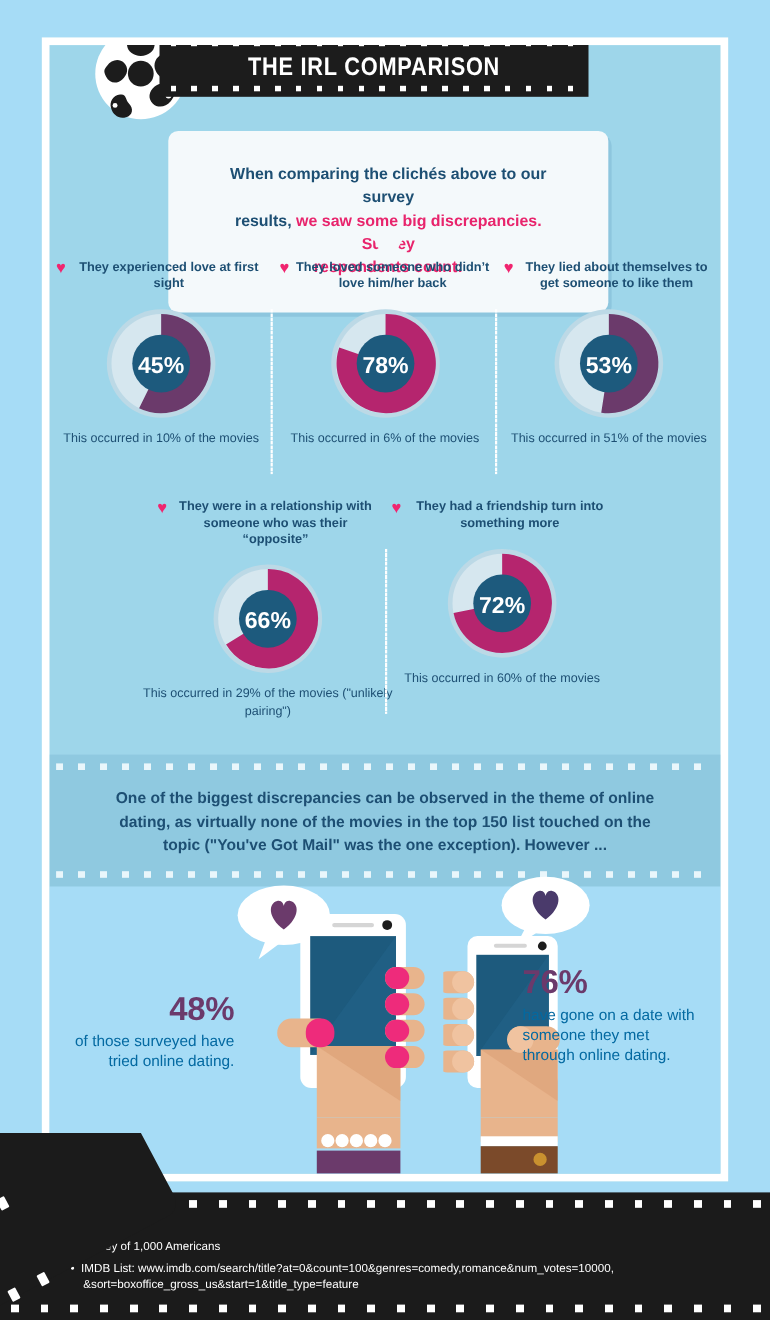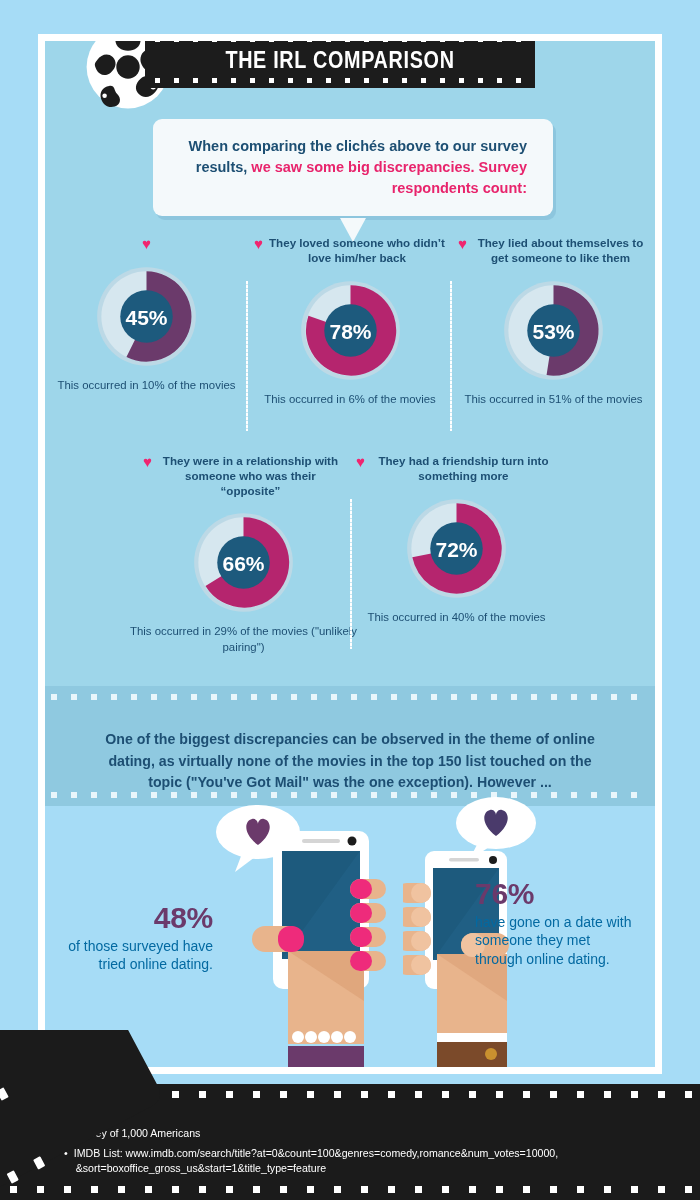--- a/index.html
+++ b/index.html
@@ -37,21 +37,21 @@
     transform:scaleX(.86);transform-origin:center;
   }
   .reel{position:absolute;left:38px;top:-5px;width:90px;height:90px;}
 
   
   .bubble{
     position:absolute;left:108px;top:78px;width:400px;
     background:#f4f9fb;border-radius:9px;padding:17px 26px 17px 26px;
     box-sizing:border-box;box-shadow:3px 4px 0 rgba(110,170,200,.35);
   }
-  .bubble p{margin:0;text-align:right;font-size:14.5px;line-height:1.45;color:#1d4f73;font-weight:600;}
+  .bubble p{margin:13px;text-align:center;font-size:14.5px;line-height:1.45;color:#1d4f73;font-weight:600;}
   .bubble .hl{color:#e8246c;}
   .bubble-tail{
     position:absolute;left:295px;top:177px;width:0;height:0;
     border-left:13px solid transparent;border-right:13px solid transparent;
     border-top:24px solid #f4f9fb;
   }
 
   
   .row{position:absolute;left:0;width:610px;display:flex;}
   .row1{top:195px;}
@@ -74,21 +74,21 @@
   .banner{
     position:absolute;left:0;top:645px;width:610px;height:120px;background:#8fc9e0;
   }
   .banner .dots{
     position:absolute;left:6px;width:598px;height:6px;
     background-image:repeating-linear-gradient(to right,#e9f6fb 0 6px, transparent 6px 20px);
   }
   .banner .dots.t{top:8px;}
   .banner .dots.b{bottom:8px;}
   .banner p{
-    margin:17px;position:absolute;left:42px;right:42px;top:26px;
+    margin:4px;position:absolute;left:42px;right:42px;top:26px;
     text-align:center;font-size:14.2px;line-height:1.52;font-weight:bold;color:#1d4f73;
   }
 
   
   .scene{position:absolute;left:0;top:765px;width:610px;height:261px;background:#a6dcf6;}
   .stat{position:absolute;}
   .stat .big{font-size:30px;font-weight:bold;color:#6b3a6b;line-height:1;letter-spacing:-.3px;}
   .stat .sub{margin-top:4px;font-size:14px;color:#0369a1;line-height:1.32;}
   .stat-left{left:18px;top:97px;width:150px;text-align:right;}
   .stat-right{left:430px;top:73px;width:160px;text-align:left;}
@@ -159,20 +159,21 @@
         <span class="hl">respondents count:</span>
       </p>
     </div>
     <div class="bubble-tail"></div>
 
     <div class="row row1">
 
       <div class="cell" style="width:203px">
         <div class="cell-head">
           <span class="heart">♥</span>
+          <span class="cell-title">They experienced love at first sight</span>
         </div>
         <svg class="donut" width="105" height="105" viewBox="0 0 100 100">
           <circle cx="50" cy="50" r="47" fill="#bcd9e6"></circle>
           <circle cx="50" cy="50" r="43" fill="#d6e7ef"></circle>
           <path d="M50 7 A43 43 0 1 1 30.9 88.6 L50 50 Z" fill="#6b3a6b"></path>
           <circle cx="50" cy="50" r="25" fill="#1d5a7d"></circle>
           <text x="50" y="58" text-anchor="middle" fill="#ffffff" font-size="20" font-weight="bold" font-family="Liberation Sans, sans-serif">45%</text>
         </svg>
         <div class="cell-note">This occurred in 10% of the movies</div>
       </div>
@@ -233,21 +234,21 @@
           <span class="heart">♥</span>
           <span class="cell-title">They had a friendship turn into something more</span>
         </div>
         <svg class="donut" width="105" height="105" viewBox="0 0 100 100">
           <circle cx="50" cy="50" r="47" fill="#bcd9e6"></circle>
           <circle cx="50" cy="50" r="43" fill="#d6e7ef"></circle>
           <path d="M50 7 A43 43 0 1 1 7.9 58.3 L50 50 Z" fill="#b5256e"></path>
           <circle cx="50" cy="50" r="25" fill="#1d5a7d"></circle>
           <text x="50" y="58" text-anchor="middle" fill="#ffffff" font-size="20" font-weight="bold" font-family="Liberation Sans, sans-serif">72%</text>
         </svg>
-        <div class="cell-note">This occurred in 40% of the movies</div>
+        <div class="cell-note">This occurred in 60% of the movies</div>
       </div>
 
       <div class="vdiv" style="left:305px;top:45px;height:150px;"></div>
     </div>
 
     <div class="banner">
       <div class="dots t"></div>
       <div class="dots b"></div>
       <p>One of the biggest discrepancies can be observed in the theme of online dating, as virtually none of the movies in the top 150 list touched on the topic ("You've Got Mail" was the one exception). However ...</p>
     </div>

